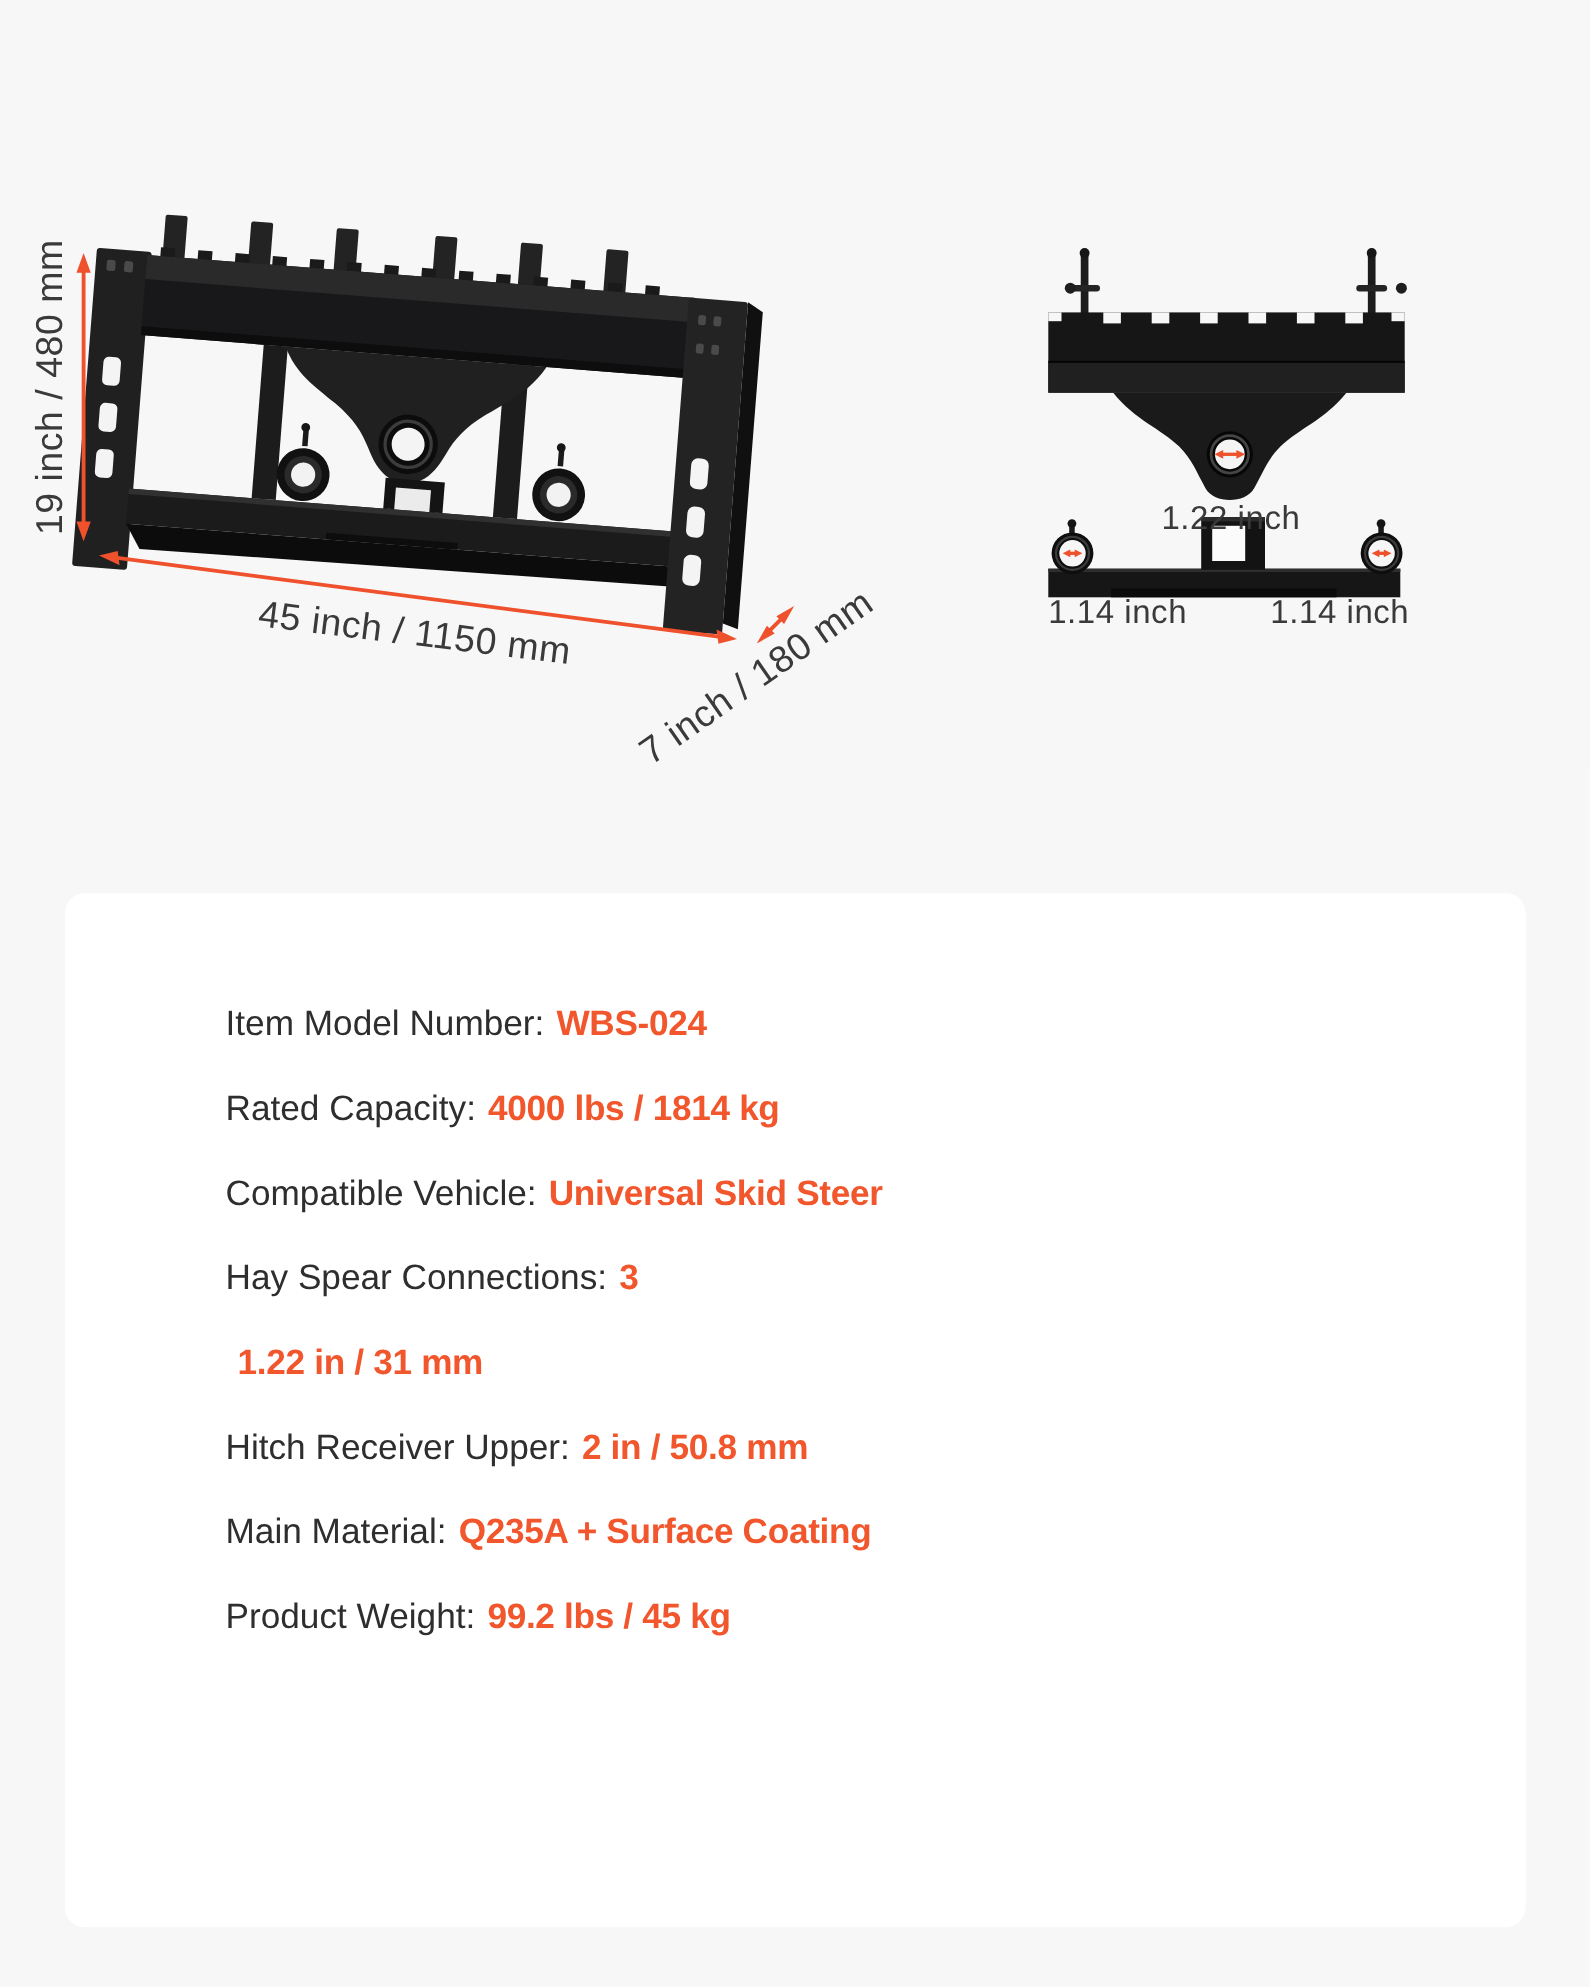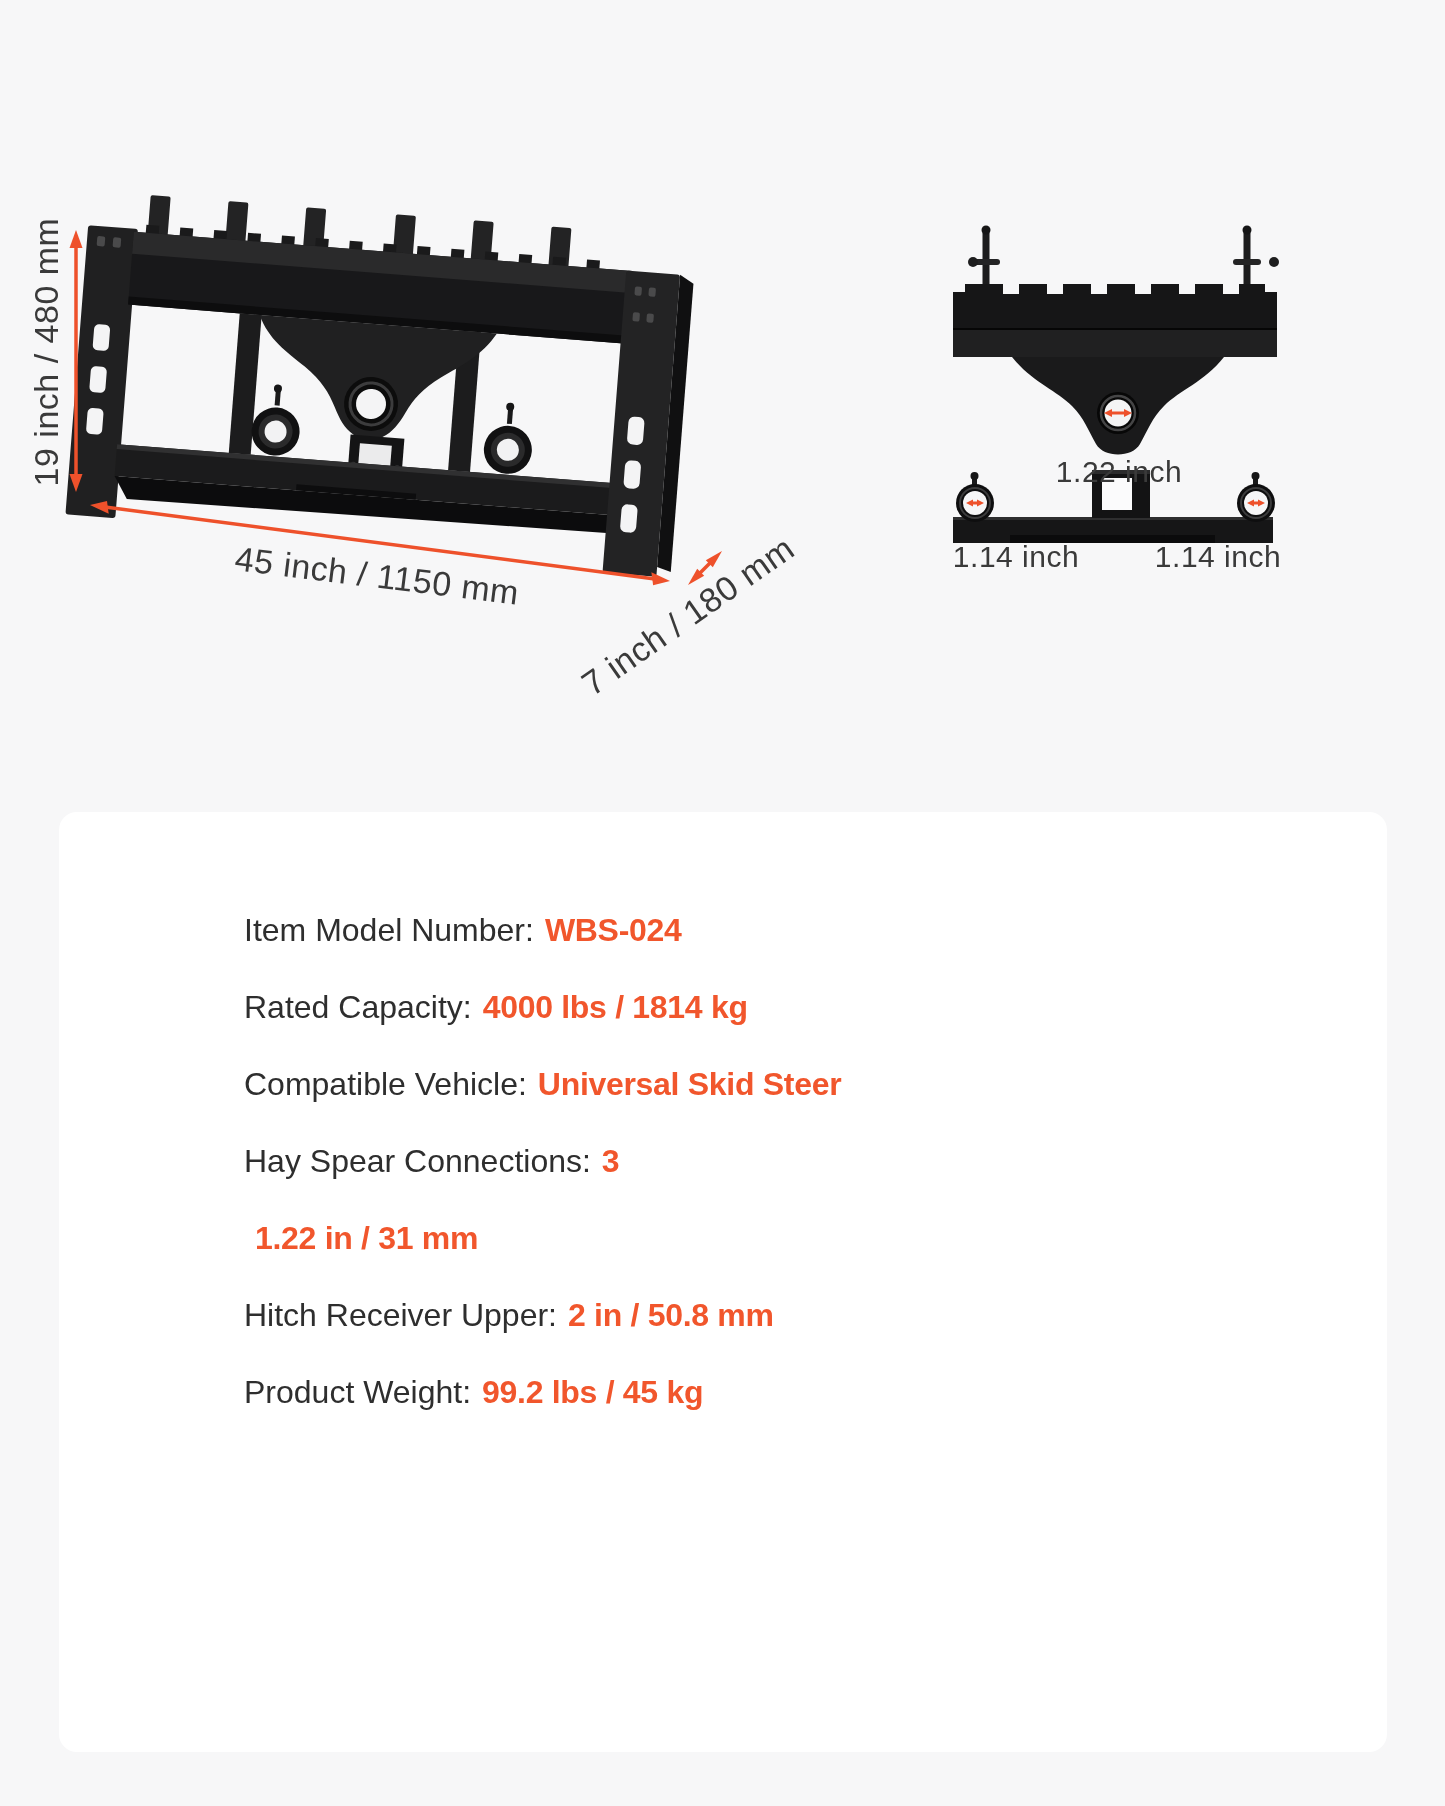--- a/index.html
+++ b/index.html
@@ -17,21 +17,21 @@
   .dim-width{left:377px;top:576px;transform:translate(-50%,-50%) rotate(7deg);}
   .dim-depth{left:688px;top:616px;transform:translate(-50%,-50%) rotate(-35deg);}
   .lbl-upper-hole{left:1119px;top:472px;transform:translate(-50%,-50%);}
   .lbl-lower-left{left:1016px;top:557px;transform:translate(-50%,-50%);}
   .lbl-lower-right{left:1218px;top:557px;transform:translate(-50%,-50%);}
 
   
   .spec-card{position:absolute;left:59px;top:812px;width:1328px;height:940px;
              background:#ffffff;border-radius:18px;box-sizing:border-box;
              padding:80px 40px 0 146px;}
-  .spec-row{height:77px;display:flex;align-items:center;font-size:32px;line-height:1.1;margin-left:39px;}
+  .spec-row{height:77px;display:flex;align-items:center;font-size:32px;line-height:1.1;}
   .spec-label{color:#2e2e2e;font-weight:400;}
   .spec-value{color:#f1562c;font-weight:700;margin-left:11px;letter-spacing:-0.3px;}
 </style>
 </head>
 <body>
 
 <div class="page">
 
   <div class="hero">
     <svg width="1445" height="780" viewBox="0 0 1445 780">
@@ -225,18 +225,22 @@
       <span class="spec-value">3</span>
     </div>
     <div class="spec-row">
       <span class="spec-value">1.22 in / 31 mm</span>
     </div>
     <div class="spec-row">
       <span class="spec-label">Hitch Receiver Upper:</span>
       <span class="spec-value">2 in / 50.8 mm</span>
     </div>
     <div class="spec-row">
+      <span class="spec-label">Main Material:</span>
+      <span class="spec-value">Q235A + Surface Coating</span>
+    </div>
+    <div class="spec-row">
       <span class="spec-label">Product Weight:</span>
       <span class="spec-value">99.2 lbs / 45 kg</span>
     </div>
   </div>
 
 </div>
 
 </body></html>

